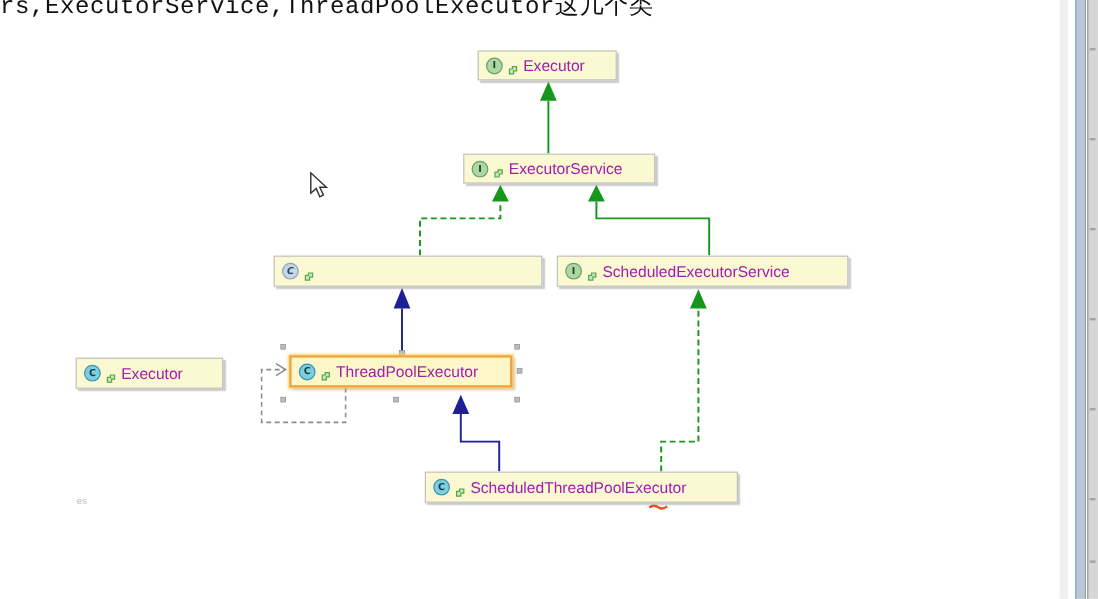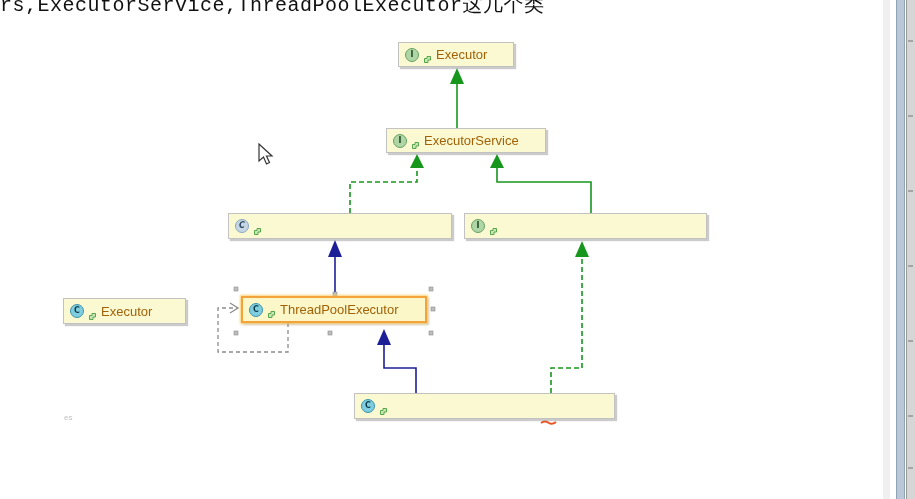--- a/index.html
+++ b/index.html
@@ -20,21 +20,21 @@
   .node{
     position:absolute;box-sizing:border-box;display:flex;align-items:center;
     gap:4px;padding-left:6px;background:#FBF9D1;border:1px solid #C2C2C2;
     box-shadow:2px 2px 1px rgba(140,140,140,0.45);
   }
   .node.selected{
     border:2px solid #F2A43A;background:#FCF7C9;
     box-shadow:0 0 2px 1px rgba(250,205,95,0.85),2px 2px 2px rgba(120,120,120,0.35);
   }
   .nlabel{
-    font-size:13px;color:#a16207;white-space:nowrap;
+    font-size:13px;color:#a21caf;white-space:nowrap;
   }
   .nicon{
     width:12px;height:12px;border-radius:50%;flex:0 0 12px;
     display:flex;align-items:center;justify-content:center;
     font-family:"DejaVu Sans",sans-serif;font-size:8px;font-weight:bold;line-height:1;
   }
   .nicon.int{background:#AFD6A6;border:1px solid #69A161;color:#1E4620;}
   .nicon.cls{background:#7FCEDF;border:1px solid #3E93AD;color:#0F3D4C;}
   .nicon.abs{background:#C6D6E5;border:1px solid #8BA6BF;color:#2F4B63;font-style:italic;}
   .key-icon{flex:0 0 9px;height:9px;display:block;}
@@ -144,20 +144,21 @@
   </span>
 </div>
 
 <div class="node" style="left:464px;top:213px;width:243px;height:26px;">
   <span class="nicon int">I</span>
   <span class="key-icon">
     <svg width="9" height="9">
         <path d="M1.5 7.5 V3.5 H4 V1.5 H7.5 V5 H5 V7.5 Z" fill="#C8E6B8" stroke="#57A64A" stroke-width="1"></path>
       </svg>
   </span>
+  <span class="nlabel">ScheduledExecutorService</span>
 </div>
 
 <div class="node" style="left:63px;top:298px;width:123px;height:26px;">
   <span class="nicon cls">C</span>
   <span class="key-icon">
     <svg width="9" height="9">
         <path d="M1.5 7.5 V3.5 H4 V1.5 H7.5 V5 H5 V7.5 Z" fill="#C8E6B8" stroke="#57A64A" stroke-width="1"></path>
       </svg>
   </span>
   <span class="nlabel">Executor</span>
@@ -173,20 +174,21 @@
   <span class="nlabel">ThreadPoolExecutor</span>
 </div>
 
 <div class="node" style="left:354px;top:393px;width:261px;height:26px;">
   <span class="nicon cls">C</span>
   <span class="key-icon">
     <svg width="9" height="9">
         <path d="M1.5 7.5 V3.5 H4 V1.5 H7.5 V5 H5 V7.5 Z" fill="#C8E6B8" stroke="#57A64A" stroke-width="1"></path>
       </svg>
   </span>
+  <span class="nlabel">ScheduledThreadPoolExecutor</span>
 </div>
 
 <svg class="overlay" style="left:258px;top:143px;" width="20" height="24">
   <path d="M1,1 L1,18 L5.5,14 L8.5,21 L11.5,19.5 L8.5,13 L14,13 Z" fill="#ffffff" stroke="#333333" stroke-width="1.2"></path>
 </svg>
 
 <span class="watermark">es</span>
 
 <div class="strip-light"></div>
 <div class="vscrollbar"></div>

